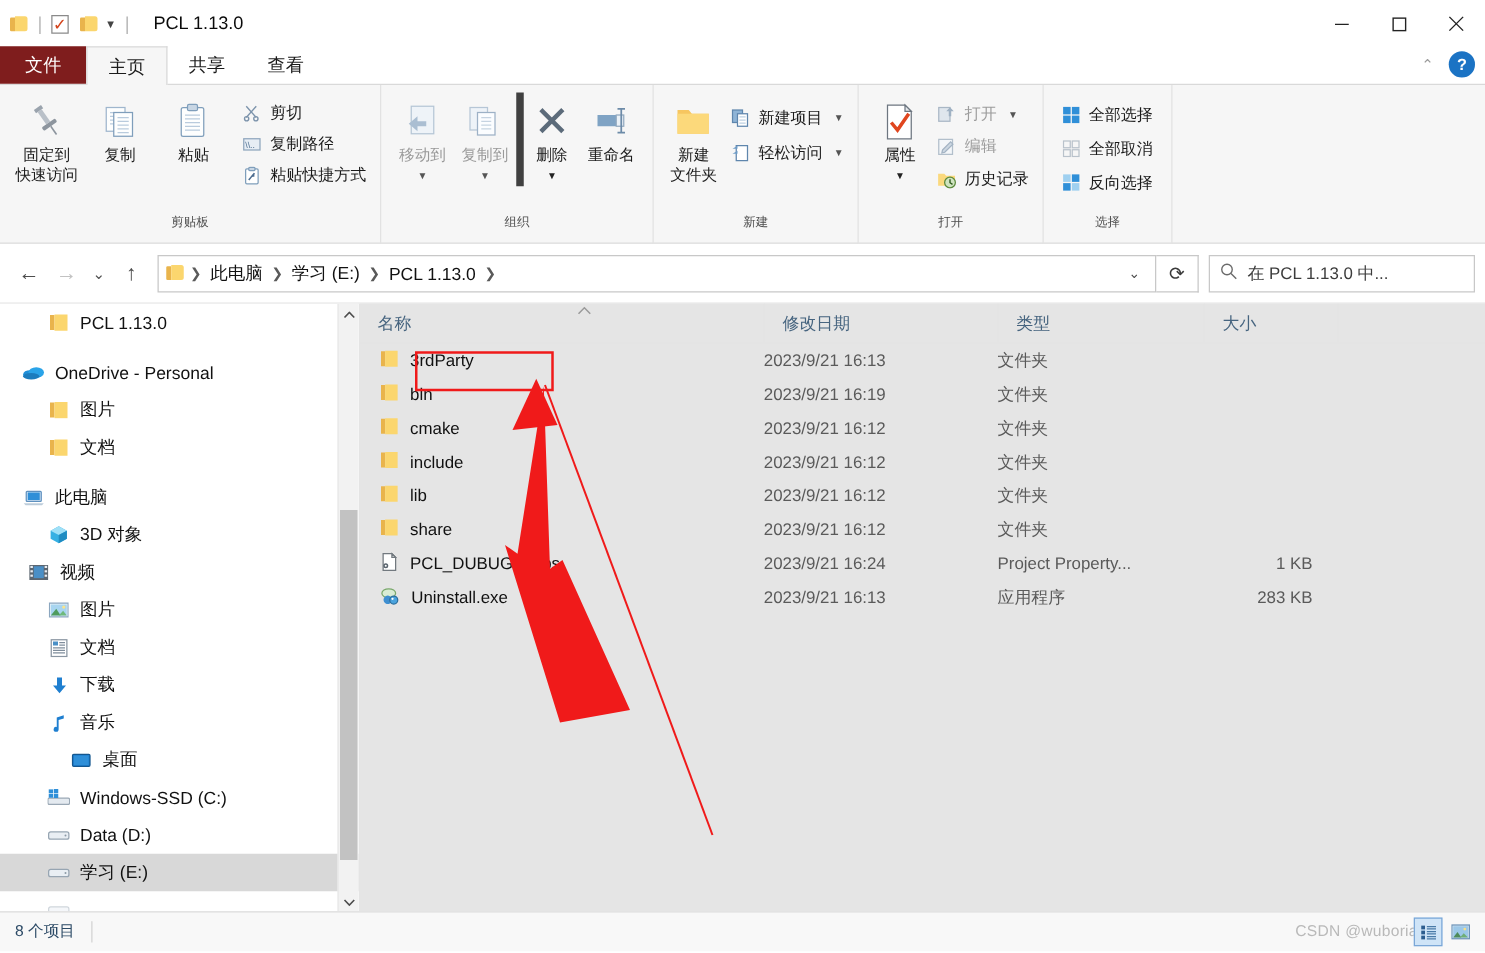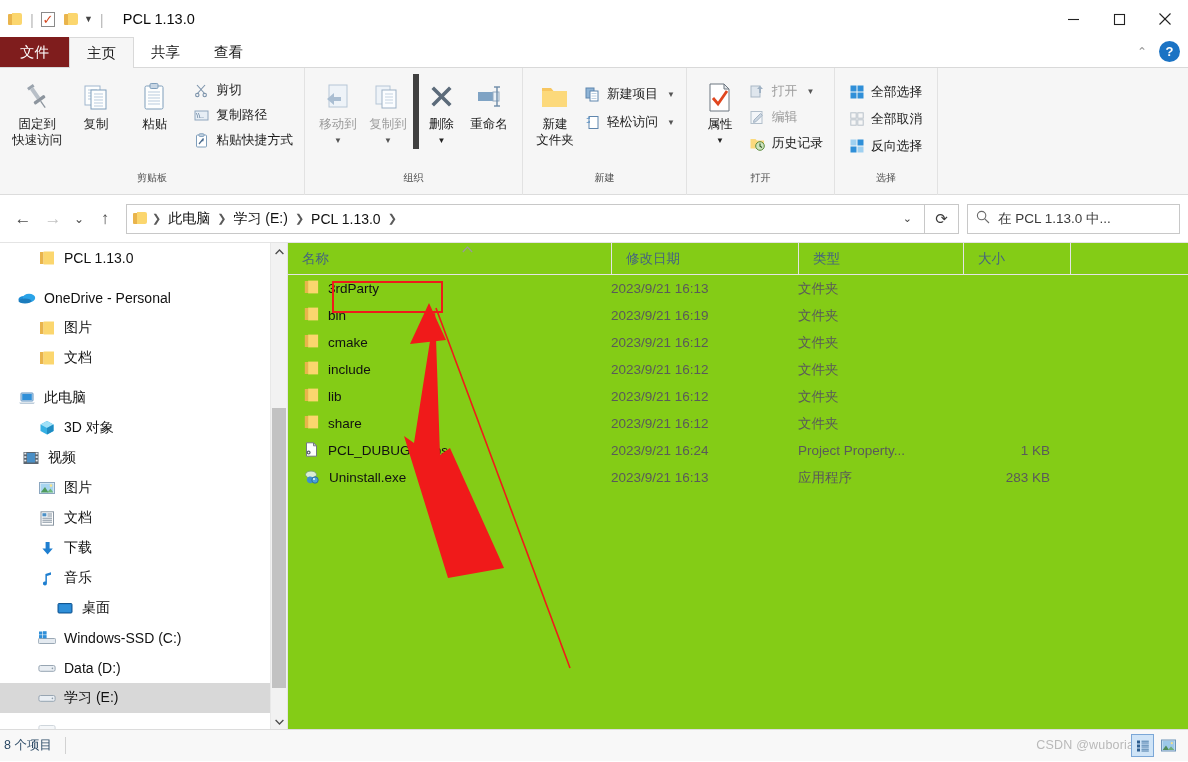--- a/index.html
+++ b/index.html
@@ -144,21 +144,21 @@
   .vscroll .arr{
     height:17px;display:flex;align-items:center;justify-content:center;
     color:#5a5a5a;font-size:9px;
   }
   .vscroll .arr.bot{ position:absolute; bottom:0; left:0; right:0;}
   .vscroll .thumb{
     position:absolute; left:1px; right:1px; background:#c2c2c2;
   }
 
   
-  .filepane{ flex:1; background:#84cc16; position:relative; }
+  .filepane{ flex:1; background:#e5e5e5; position:relative; }
   .colhead{
     height:32px; display:flex; align-items:center;
     border-bottom:1px solid #e4e4e4; position:relative;
   }
   .col{
     font-size:13.5px; color:#46647f; padding-left:14px; height:32px;
     display:flex; align-items:center; border-left:1px solid #e4e4e4;
   }
   .col:first-child{ border-left:none; }
   .sortmark{
@@ -168,21 +168,21 @@
     height:27px; display:flex; align-items:center; font-size:13.5px; color:#111;
   }
   .c-name{ display:flex; align-items:center; gap:9px; padding-left:16px; }
   .c-date{ color:#5a5a5a; }
   .c-type{ color:#5a5a5a; }
   .c-size{ color:#5a5a5a; text-align:right; }
 
   
   .statusbar{
     height:32px; border-top:1px solid #dcdcdc; background:#f8f8f8;
-    display:flex; align-items:center; padding-left:4px;
+    display:flex; align-items:center; padding-left:12px;
     font-size:12.5px; color:#2c4a66; position:relative;
   }
   .st-sep{ width:1px; height:17px; background:#d2d2d2; margin-left:13px;}
   .viewbtns{ position:absolute; right:8px; top:4px; display:flex; gap:3px; }
   .viewbtn{ width:23px;height:23px; display:flex;align-items:center;justify-content:center;}
   .viewbtn.act{ border:1px solid #7ba7d7; background:#cfe4f7; }
   .watermark{
     position:absolute; right:36px; top:8px;
     font-size:12.5px; color:#b9b9b9; letter-spacing:.2px;
   }

